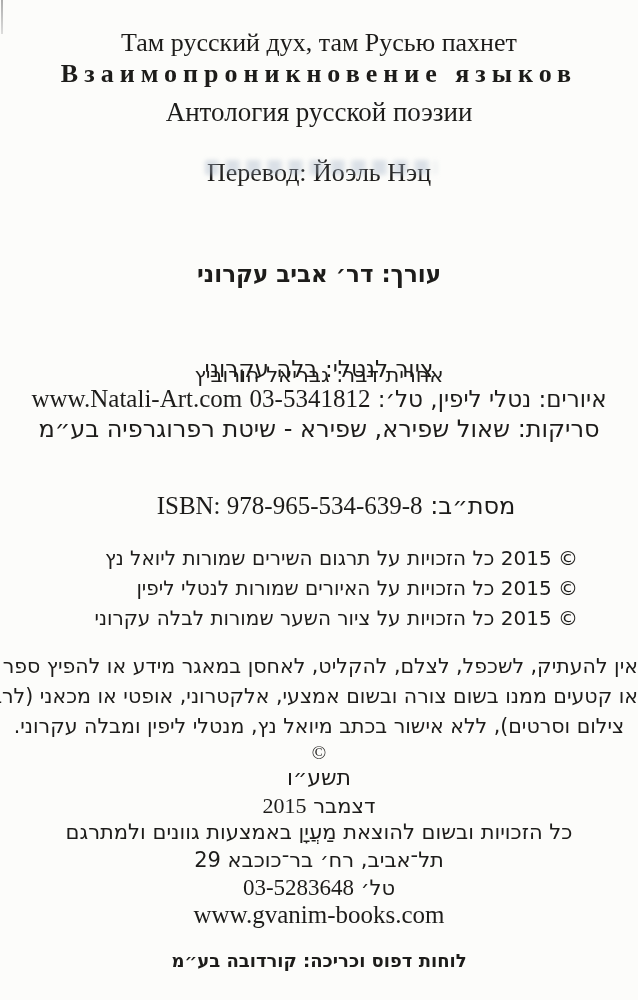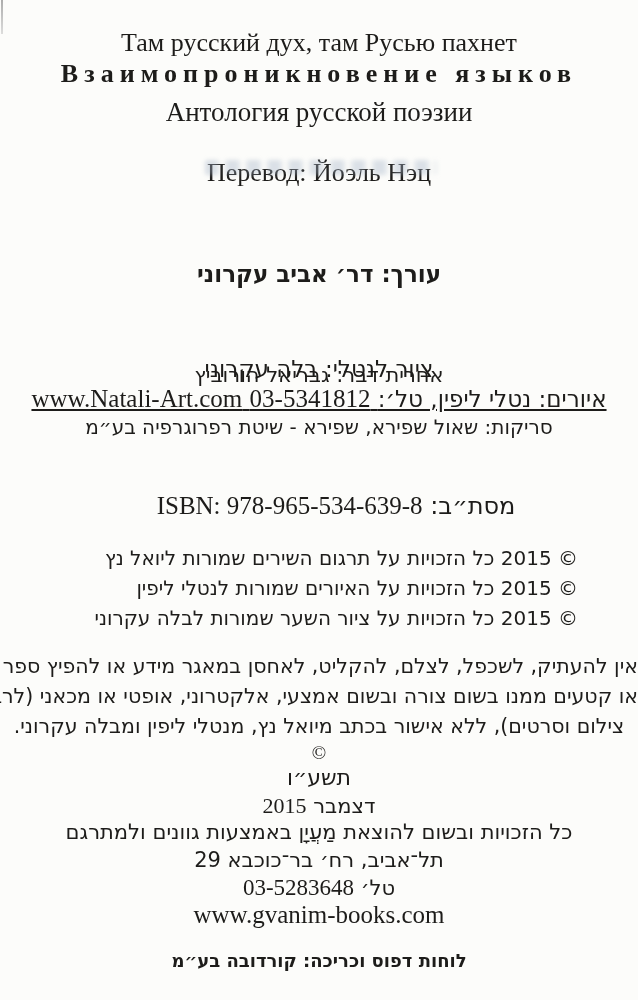--- a/index.html
+++ b/index.html
@@ -29,22 +29,22 @@
   }
   .edge-artifact{
     position:absolute;left:1px;top:0;width:2px;height:34px;
     background:linear-gradient(#8a8a8a,#cfcfcf);opacity:.7;
   }
 
   
   .editor{top:261px;font-size:23px;font-weight:bold;}
   .afterword{top:327px;font-size:21px;margin-top:36px;}
   .cover-art{top:356px;font-size:23px;}
-  .illustrations{top:385px;font-size:23px;text-decoration:underline;}
-  .scans{top:415px;font-size:20px;}
+  .illustrations{top:385px;font-size:23px;}
+  .scans{top:415px;font-size:24px;}
   .illustrations .lat,.isbn-line .lat{font-size:25px;}
 
   .isbn-line{top:492px;font-size:24px;padding-left:17px;}
 
   
   .copy{position:absolute;right:60px;left:auto;width:auto;text-align:right;font-size:20px;}
   .copy1{top:546px;} .copy2{top:576px;} .copy3{top:606px;}
 
   
   .legal{font-size:20.5px;}

